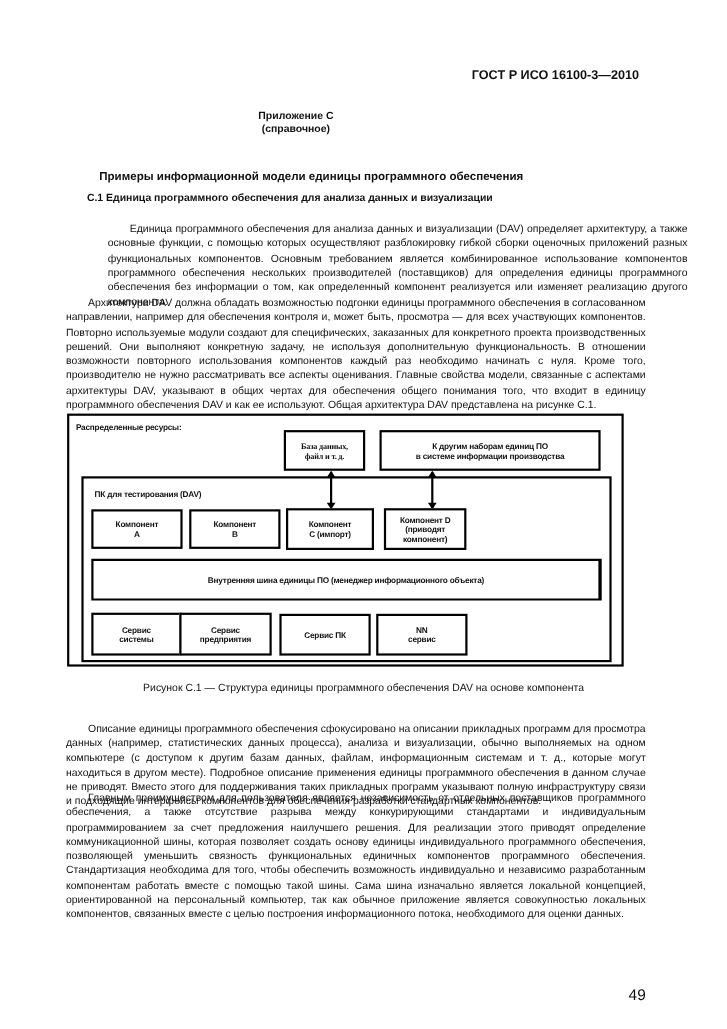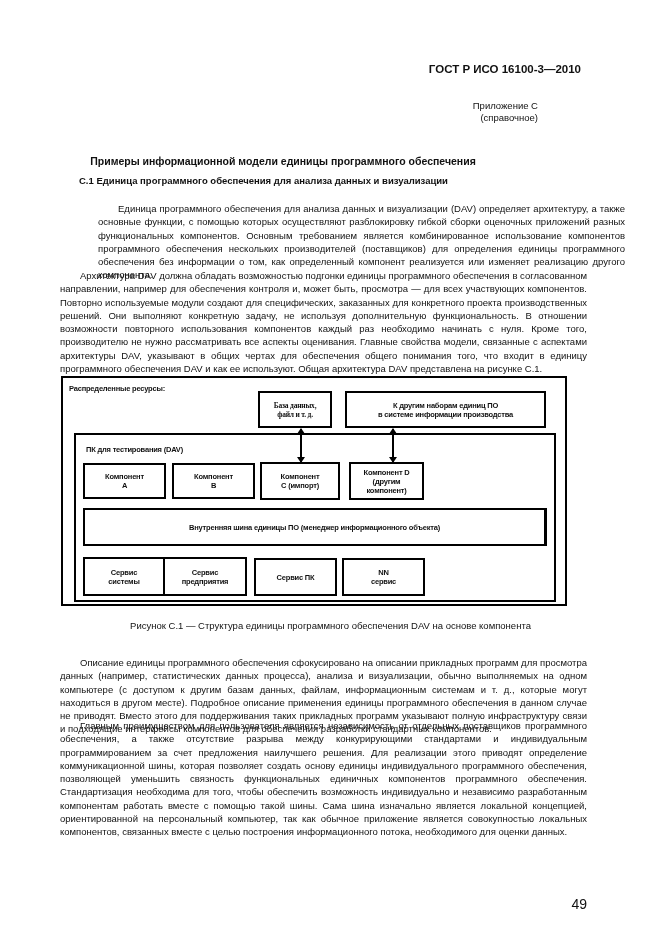--- a/index.html
+++ b/index.html
@@ -1,20 +1,20 @@
 <!DOCTYPE html>
 <html><head>
 <meta charset="utf-8">
 <style>
   html, body { margin: 0; padding: 0; background: #ffffff; }
   body { width: 661px; height: 935px; position: relative; overflow: hidden;
          font-family: "Liberation Sans", sans-serif; color: #111; }
   .header-code { position: absolute; top: 63px; right: 80px; font-size: 11.5px; font-weight: bold; }
-  .appendix { position: absolute; top: 100px; left: 0; width: 538px; text-align: right;
-              font-size: 9.5px; font-weight: normal; line-height: 12px; }
+  .appendix { position: absolute; top: 100px; left: 0; width: 538px; text-align: center;
+              font-size: 9.5px; font-weight: bold; line-height: 12px; }
   .title { position: absolute; top: 155px; left: 0; width: 566px; text-align: center;
            font-size: 10.5px; font-weight: bold; }
   .section { position: absolute; top: 175px; left: 79px; font-size: 9.5px; font-weight: bold; }
   .para { position: absolute; left: 60px; width: 527px; font-size: 9.5px; line-height: 13.3px;
           text-align: justify; text-indent: 20px; margin: 0; }
   .p1 { top: 202px; margin-left: 38px; }
   .p2 { top: 269px; }
   .p3 { top: 656px; }
   .p4 { top: 719px; }
 
@@ -90,21 +90,21 @@
   </div>
   <div class="box" style="left:199px;top:86px;width:80px;height:38px;">
     <div>
         <div>Компонент</div>
         <div>C (импорт)</div>
       </div>
   </div>
   <div class="box" style="left:288px;top:86px;width:75px;height:38px;">
     <div>
         <div>Компонент D</div>
-        <div>(другим</div>
+        <div>(приводят</div>
         <div>компонент)</div>
       </div>
   </div>
 
   <div class="box" style="left:22px;top:132px;width:464px;height:38px;border-width:2px 3px 2px 2px;align-items:center;">
     <span>Внутренняя шина единицы ПО (менеджер информационного объекта)</span>
   </div>
 
   <div class="box" style="left:22px;top:181px;width:82px;height:39px;">
     <div>

